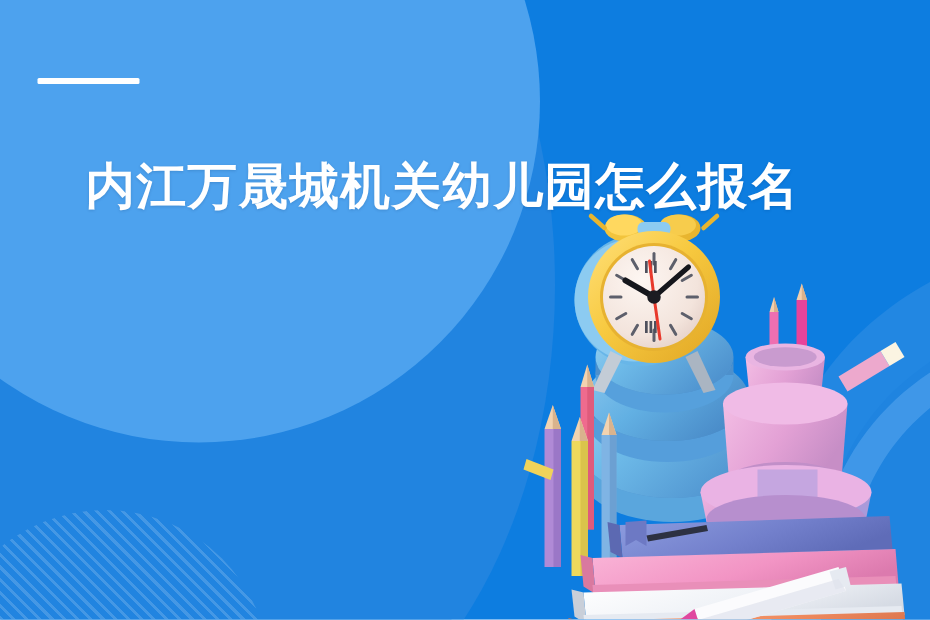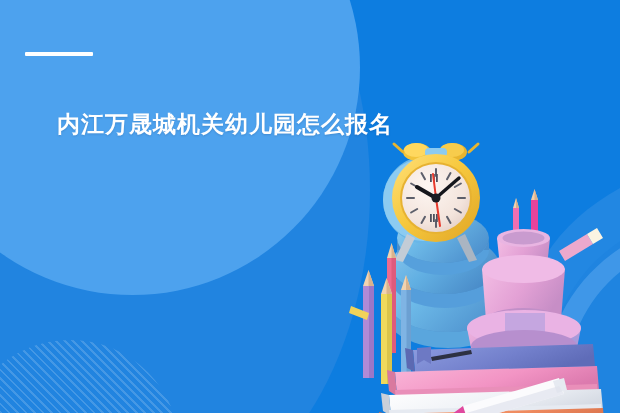--- a/index.html
+++ b/index.html
@@ -43,21 +43,21 @@
   #title-rule{
     position:absolute;left:25px;top:52px;width:68px;height:4px;
     background:#ffffff;border-radius:1px;
   }
 
   
   #headline{
     position:absolute;left:57px;top:103px;
     width:520px;
     color:#ffffff;
-    font-size:23px;
+    font-size:33px;
     font-weight:bold;
     letter-spacing:1px;
     line-height:42px;
     white-space:nowrap;
     text-shadow:0 1px 2px rgba(0,40,90,.18);
   }
 
   
   #illustration{
     position:absolute;right:0;bottom:0;width:275px;height:275px;

